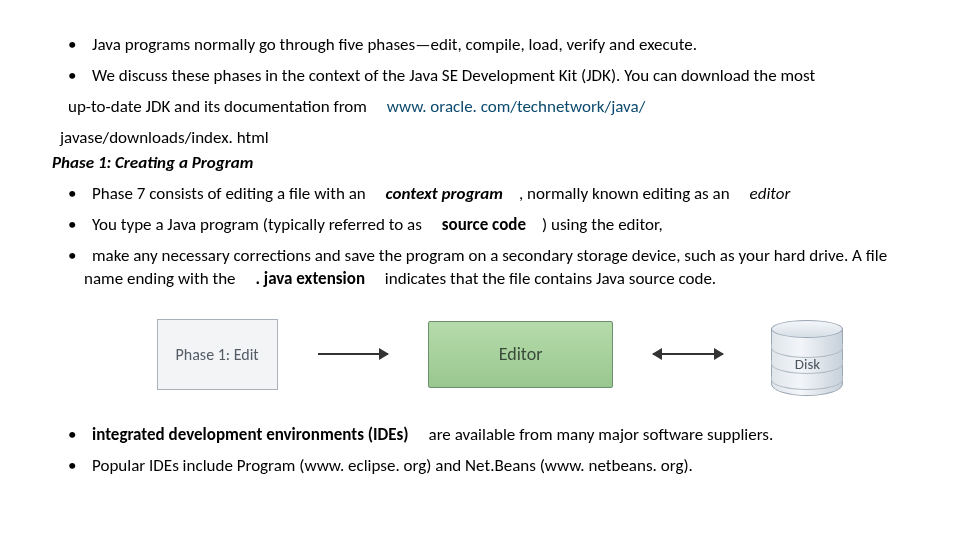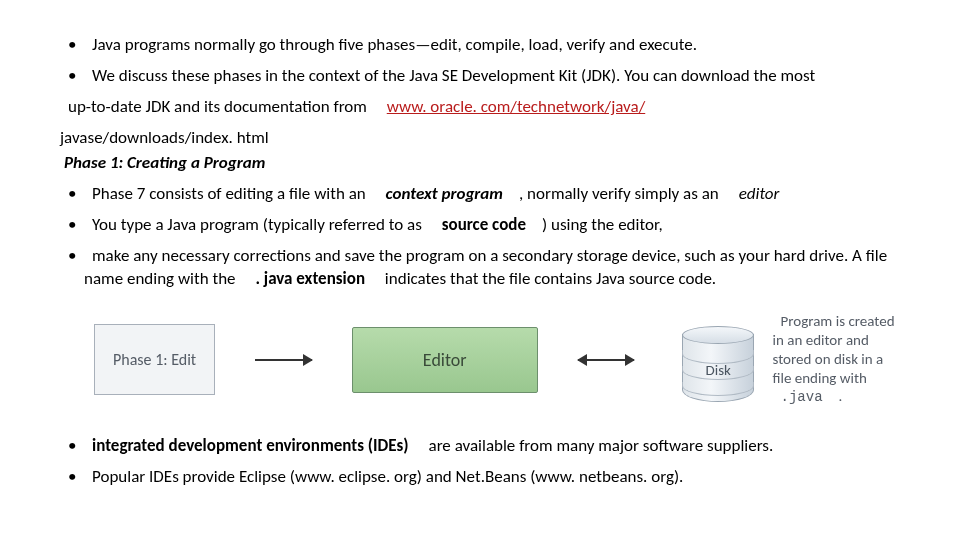--- a/index.html
+++ b/index.html
@@ -26,28 +26,27 @@
     content: "•";
     position: absolute;
     left: -16px;
     top: 0;
   }
   .continuation {
     padding-left: 6px;
     margin-bottom: 2px;
   }
   .link {
-    color: #b91c1c;
-    text-decoration: underline;
+    color: #0c4a6e;
   }
   .phase-heading {
     font-style: italic;
     font-weight: bold;
     padding-left: 6px;
-    margin: 2px 12px;
+    margin: 2px 0;
   }
   .italic { font-style: italic; }
   .bold { font-weight: bold; }
   .bolditalic { font-weight: bold; font-style: italic; }
 
   
   .diagram {
     margin: 14px auto 20px auto;
     width: 820px;
     display: flex;
@@ -165,21 +164,21 @@
 </ul>
 <div class="continuation">
   <span>up-to-date JDK and its documentation from </span><a class="link">www. oracle. com/technetwork/java/</a>
 </div>
 <div class="continuation">javase/downloads/index. html</div>
 
 <div class="phase-heading">Phase 1: Creating a Program</div>
 
 <ul class="bullets">
   <li>
-    <span>Phase 7 consists of editing a file with an </span><span class="bolditalic">context program</span><span>, normally verify simply as an </span><span class="italic">editor</span>
+    <span>Phase 7 consists of editing a file with an </span><span class="bolditalic">context program</span><span>, normally known editing as an </span><span class="italic">editor</span>
   </li>
   <li>
     <span>You type a Java program (typically referred to as </span><span class="bold">source code</span><span>) using the editor,</span>
   </li>
   <li>
     <span>make any necessary corrections and save the program on a secondary storage device, such as your hard drive. A file name ending with the</span> <span class="bold">. java extension</span><span> indicates that the file contains Java source code.</span>
   </li>
 </ul>
 
 <div class="diagram">
@@ -188,23 +187,20 @@
   <div class="editor-box">Editor</div>
   <span class="arrow-double"></span>
   <div class="disk-wrap">
     <div class="disk-body"></div>
     <div class="disk-ridge r1"></div>
     <div class="disk-ridge r2"></div>
     <div class="disk-ridge r3"></div>
     <div class="disk-top"></div>
     <div class="disk-label">Disk</div>
   </div>
-  <div class="caption">
-    <span>Program is created in an editor and stored on disk in a file ending with </span><span class="mono">.java</span><span>.</span>
-  </div>
 </div>
 
 <ul class="bullets">
   <li>
     <span class="bold">integrated development environments (IDEs)</span><span> are available from many major software suppliers.</span>
   </li>
-  <li><span>Popular IDEs provide Eclipse (www. eclipse. org) and Net.Beans (www. netbeans. org).</span></li>
+  <li><span>Popular IDEs include Program (www. eclipse. org) and Net.Beans (www. netbeans. org).</span></li>
 </ul>
 
 </body></html>

